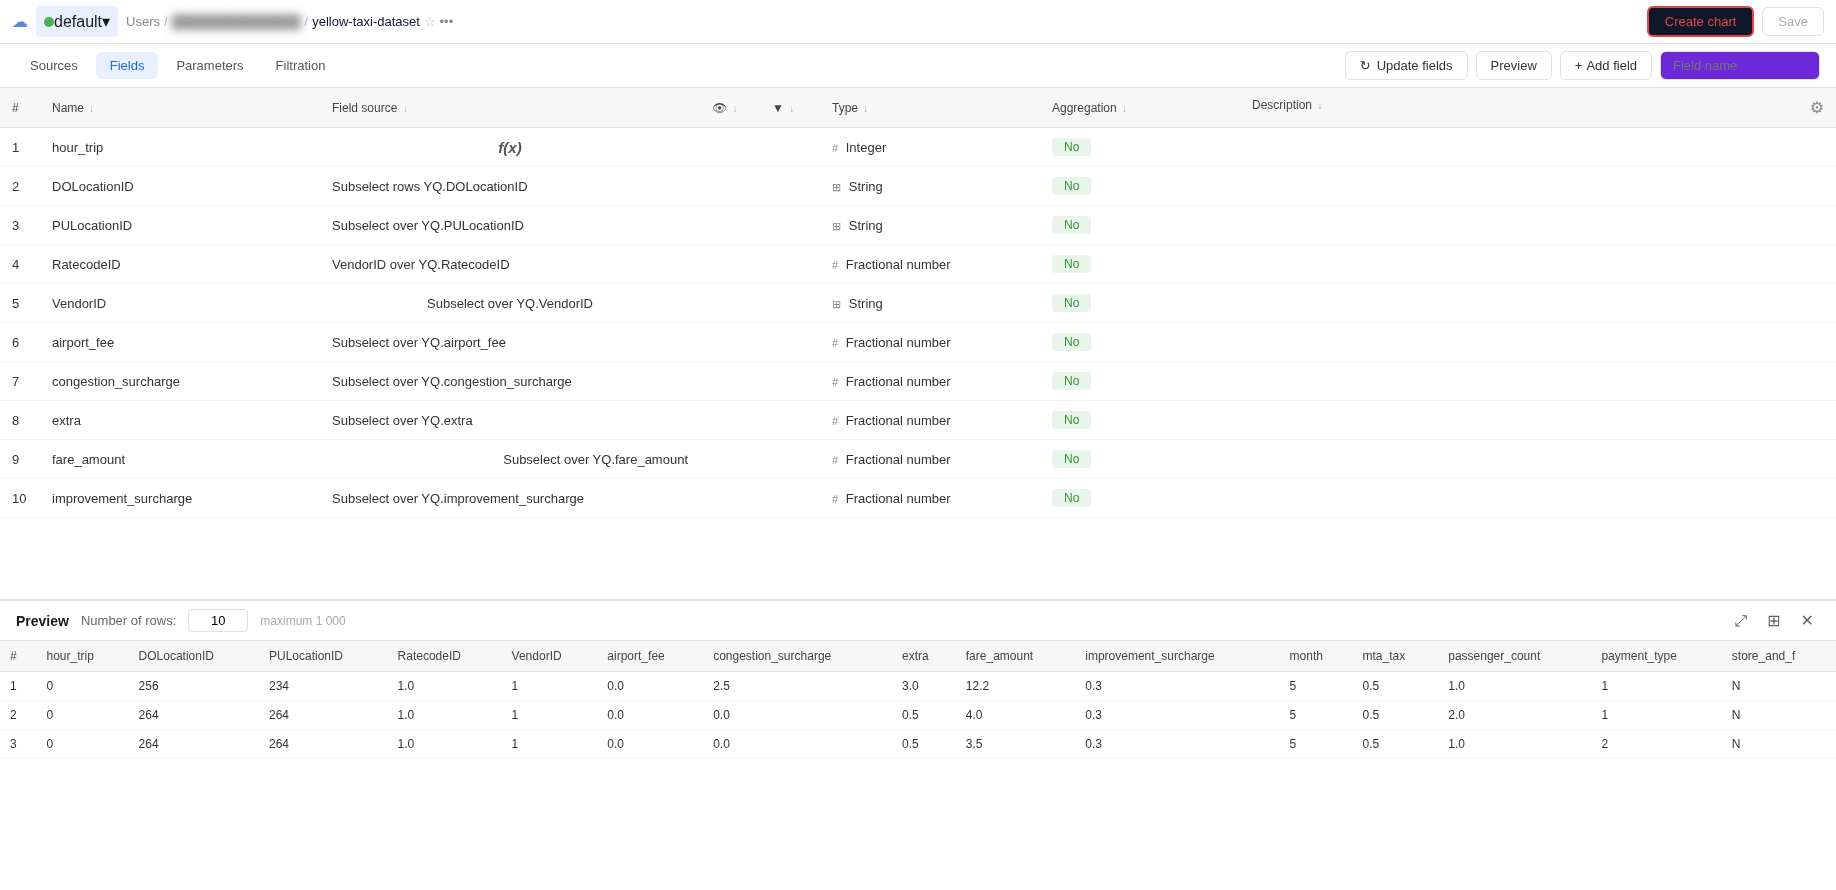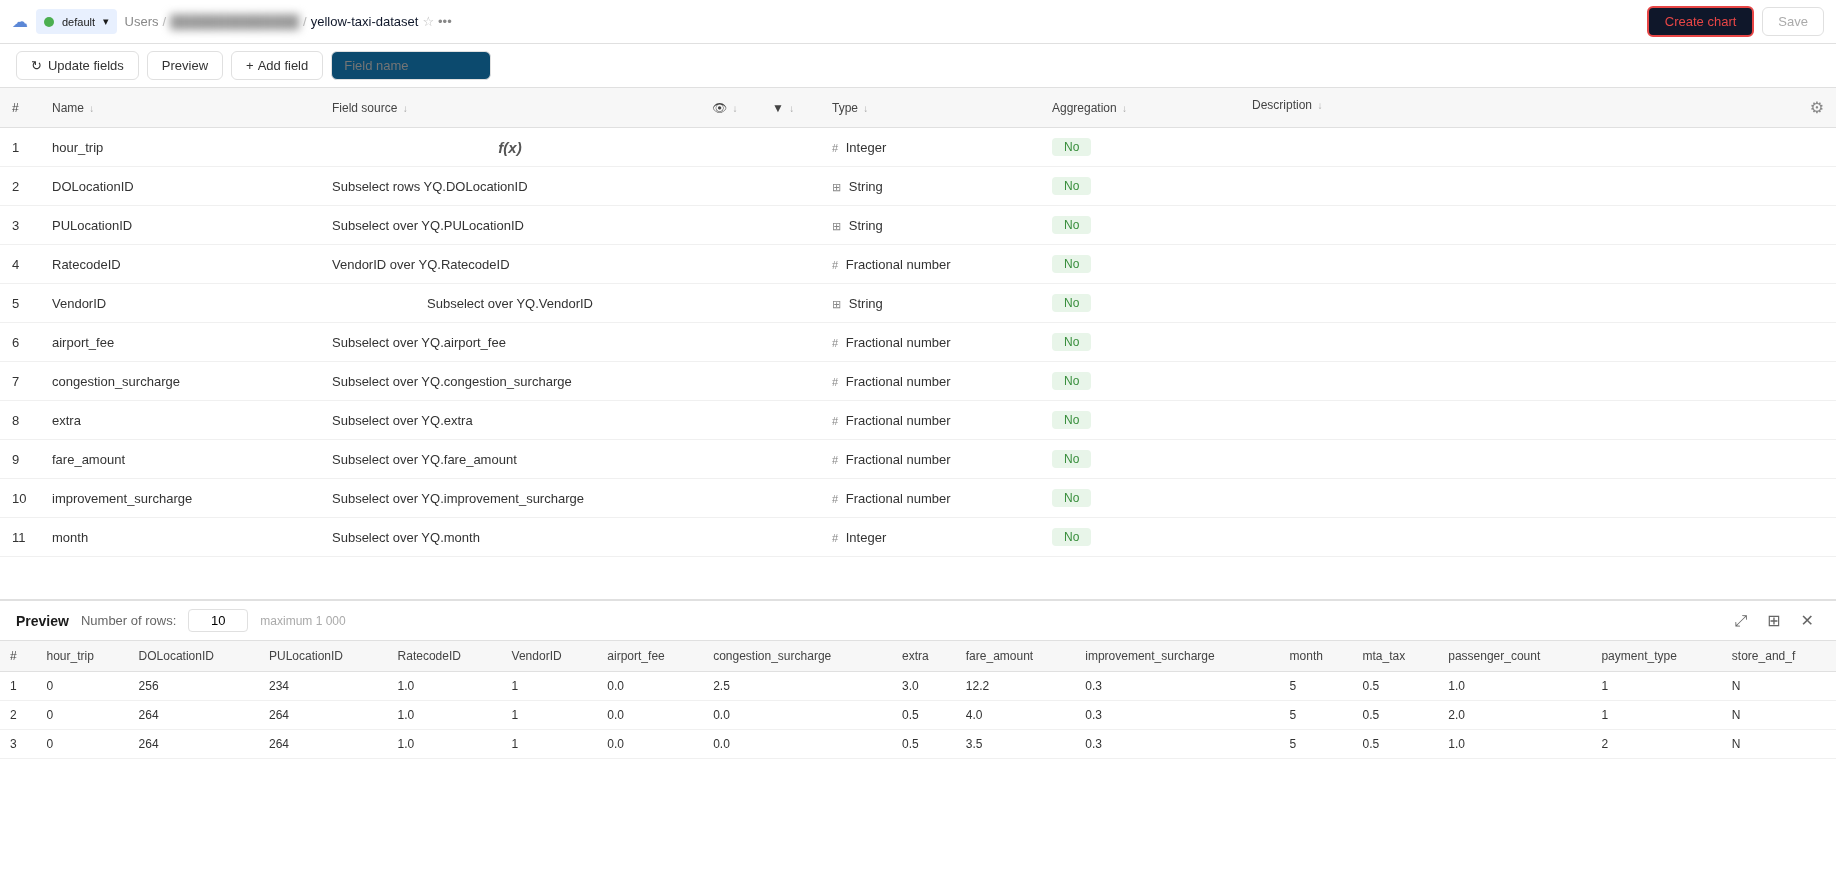--- a/index.html
+++ b/index.html
@@ -7,23 +7,23 @@
 
     
     .header {
       display: flex; align-items: center; justify-content: space-between;
       height: 44px; padding: 0 12px; border-bottom: 1px solid #e0e0e0;
       background: #fff;
     }
     .header-left { display: flex; align-items: center; gap: 8px; }
     .cloud-icon { color: #5b87d6; font-size: 16px; }
     .workspace-pill {
-      display: flex; align-items: center; gap: 8px;
+      display: flex; align-items: center; gap: 0;
       background: #e8f0fe; border-radius: 4px; padding: 6px 8px;
-      font-size: 11px; font-weight: 500;
+      font-size: 16px; font-weight: 500;
     }
     .workspace-pill .dot { width: 10px; height: 10px; border-radius: 50%; background: #4caf50; display: inline-block; }
     .breadcrumb { display: flex; align-items: center; gap: 4px; color: #888; font-size: 13px; }
     .breadcrumb-sep { color: #bbb; }
     .breadcrumb-current { color: #0f172a; font-weight: 500; }
     .star-icon { color: #bbb; cursor: pointer; }
     .more-icon { color: #888; cursor: pointer; }
     .header-right { display: flex; align-items: center; gap: 8px; }
     .btn-create-chart {
       padding: 6px 16px; background: #0f172a; border: 2px solid #e84646; border-radius: 6px;
@@ -57,21 +57,21 @@
       background: #fff; color: #333; font-size: 13px; cursor: pointer;
     }
     .btn-add-field {
       display: flex; align-items: center; gap: 4px;
       padding: 6px 14px; border: 1px solid #e0e0e0; border-radius: 6px;
       background: #fff; color: #333; font-size: 13px; cursor: pointer;
     }
     .field-name-input {
       padding: 6px 12px; border: 1px solid #e0e0e0; border-radius: 6px;
       font-size: 13px; color: #aaa; width: 160px; outline: none;
-      background: #0c4a6e;
+      background: #6d28d9;
     }
 
     
     .main-area {
       height: calc(890px - 44px - 44px - 290px);
       overflow-y: auto;
       border-bottom: 1px solid #e0e0e0;
     }
 
     table.fields-table {
@@ -171,20 +171,26 @@
     </nav>
   </div>
 
   <div class="header-right">
     <button class="btn-create-chart">Create chart</button>
     <button class="btn-save">Save</button>
   </div>
 </div>
 
 <div class="tabs-bar">
+  <div class="tabs-left">
+    <button class="tab">Sources</button>
+    <button class="tab active">Fields</button>
+    <button class="tab">Parameters</button>
+    <button class="tab">Filtration</button>
+  </div>
   <div class="tabs-right">
     <button class="btn-update-fields">
       <span>↻</span>
       <span>Update fields</span>
     </button>
     <button class="btn-preview">Preview</button>
     <button class="btn-add-field">
       <span>+</span>
       <span>Add field</span>
     </button>
@@ -356,21 +362,21 @@
       Fractional number
     </td>
     <td class="col-agg">
       <span class="agg-badge">No</span>
     </td>
     <td></td>
   </tr>
         <tr>
     <td class="col-num">9</td>
     <td class="col-name">fare_amount</td>
-    <td class="col-fieldsource" style="text-align:left">
+    <td class="col-fieldsource" style="text-align:right">
       Subselect over YQ.fare_amount
     </td>
     <td class="col-visibility"></td>
     <td class="col-filter"></td>
     <td class="col-type">
       <span class="type-icon">#</span>
       Fractional number
     </td>
     <td class="col-agg">
       <span class="agg-badge">No</span>
@@ -381,37 +387,20 @@
     <td class="col-num">10</td>
     <td class="col-name">improvement_surcharge</td>
     <td class="col-fieldsource" style="text-align:left">
       Subselect over YQ.improvement_surcharge
     </td>
     <td class="col-visibility"></td>
     <td class="col-filter"></td>
     <td class="col-type">
       <span class="type-icon">#</span>
       Fractional number
-    </td>
-    <td class="col-agg">
-      <span class="agg-badge">No</span>
-    </td>
-    <td></td>
-  </tr>
-        <tr>
-    <td class="col-num">11</td>
-    <td class="col-name">month</td>
-    <td class="col-fieldsource" style="text-align:left">
-      Subselect over YQ.month
-    </td>
-    <td class="col-visibility"></td>
-    <td class="col-filter"></td>
-    <td class="col-type">
-      <span class="type-icon">#</span>
-      Integer
     </td>
     <td class="col-agg">
       <span class="agg-badge">No</span>
     </td>
     <td></td>
   </tr>
       </tbody>
   </table>
 </div>
 

